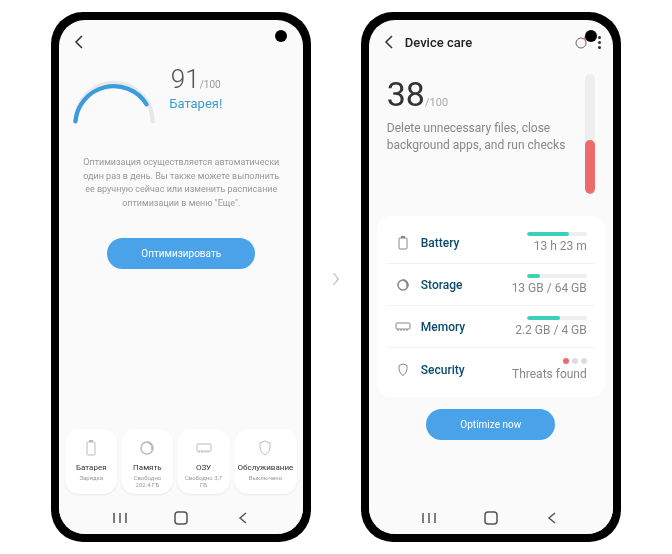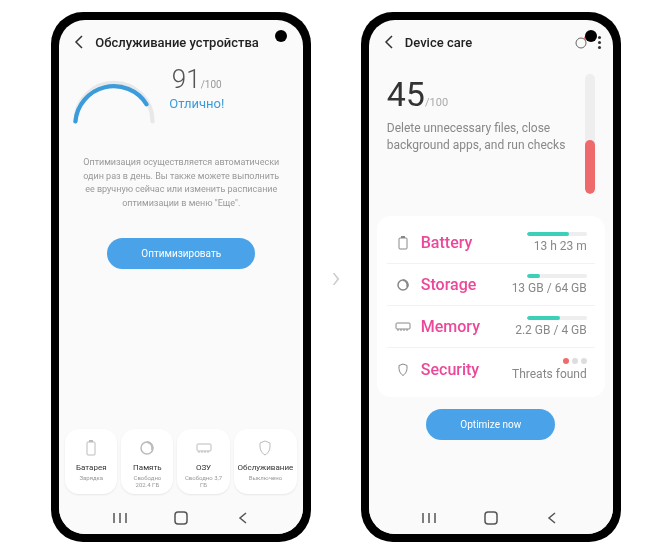--- a/index.html
+++ b/index.html
@@ -36,51 +36,50 @@
 .score-left{flex:1}
 .big-score{font-size:34px;font-weight:400;color:#333}
 .big-max{font-size:11px;color:#aaa}
 .advice{font-size:12px;color:#888;margin-top:6px;line-height:1.4}
 .bar{width:10px;height:120px;background:#eee;border-radius:5px;position:relative;overflow:hidden}
 .bar-fill{position:absolute;bottom:0;width:100%;height:45%;background:#ef6b6b;border-radius:5px}
 .cards{display:flex;flex-direction:column;gap:0;padding:6px 10px;background:#fff;margin:8px 8px 0;border-radius:14px}
 .card{display:flex;align-items:center;padding:10px 8px;gap:10px}
 .card+.card{border-top:1px solid #f2f2f2}
 .card-icon{width:16px;height:16px;color:#888;display:flex;align-items:center;justify-content:center}
-.card-label{font-size:16px;color:#ec4899;font-weight:500}
+.card-label{font-size:12px;color:#0c4a6e;font-weight:500}
 .card-right{margin-left:auto;text-align:right;display:flex;flex-direction:column;align-items:flex-end;gap:3px}
 .meter{width:60px;height:4px;background:#eee;border-radius:2px;position:relative;overflow:hidden}
 .meter-fill{position:absolute;left:0;top:0;height:100%;border-radius:2px}
 .card-value{font-size:12px;color:#888}
 .dots{display:flex;gap:3px}
 .dot{width:6px;height:6px;border-radius:50%;background:#ddd}
 .dot.red{background:#ef6b6b}
 </style>
 </head>
 <body>
 
 <div class="phone">
 <div class="camera"></div>
 <div class="screen">
   <div class="header">
     <span class="back-icon">
           <svg viewBox="0 0 10 14">
             <path d="M8 1L2 7l6 6" stroke="#333" stroke-width="1.5" fill="none"></path>
           </svg>
         </span>
-    <span class="title">Обслуживание устройства</span>
   </div>
   <div class="gauge-wrap">
     <div class="gauge"><svg viewBox="0 0 120 70">
             <path d="M15 60 A 45 45 0 0 1 105 60" stroke="#e8e8e8" stroke-width="5" fill="none" stroke-linecap="round"></path>
             <path d="M15 60 A 45 45 0 0 1 98 40" stroke="#3b9cdc" stroke-width="5" fill="none" stroke-linecap="round"></path>
           </svg></div>
     <div class="score-box">
       <span class="score">91</span><span class="score-max">/100</span>
-      <div class="score-label">Отлично!</div>
+      <div class="score-label">Батарея!</div>
     </div>
   </div>
   <div class="desc">Оптимизация осуществляется автоматически один раз в день. Вы также можете выполнить ее вручную сейчас или изменить расписание оптимизации в меню "Еще".</div>
   <button class="btn">Оптимизировать</button>
   <div class="tiles">
     <div class="tile">
           <div class="tile-icon">
             <svg width="14" height="18" viewBox="0 0 14 18">
               <rect x="3" y="3" width="8" height="13" rx="1" stroke="#bbb" fill="none"></rect>
               <rect x="5" y="1" width="4" height="2" fill="#bbb"></rect>
@@ -158,21 +157,21 @@
             </svg></span>
       <span class="more-icon">
             <span></span>
             <span></span>
             <span></span>
           </span>
     </div>
   </div>
   <div class="score-section">
     <div class="score-left">
-      <div><span class="big-score">45</span><span class="big-max">/100</span></div>
+      <div><span class="big-score">38</span><span class="big-max">/100</span></div>
       <div class="advice">Delete unnecessary files, close background apps, and run checks</div>
     </div>
     <div class="bar">
           <div class="bar-fill"></div>
         </div>
   </div>
   <div class="cards">
     <div class="card">
       <span class="card-icon">
             <svg width="12" height="16" viewBox="0 0 12 16">

